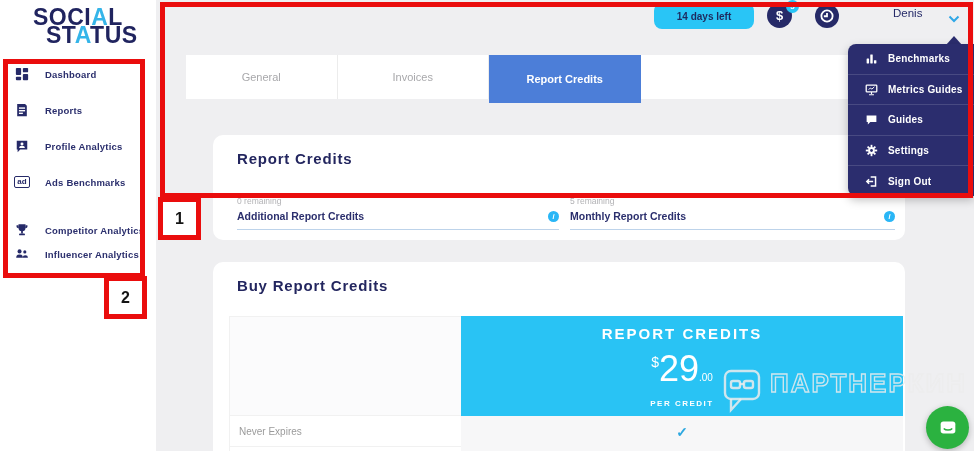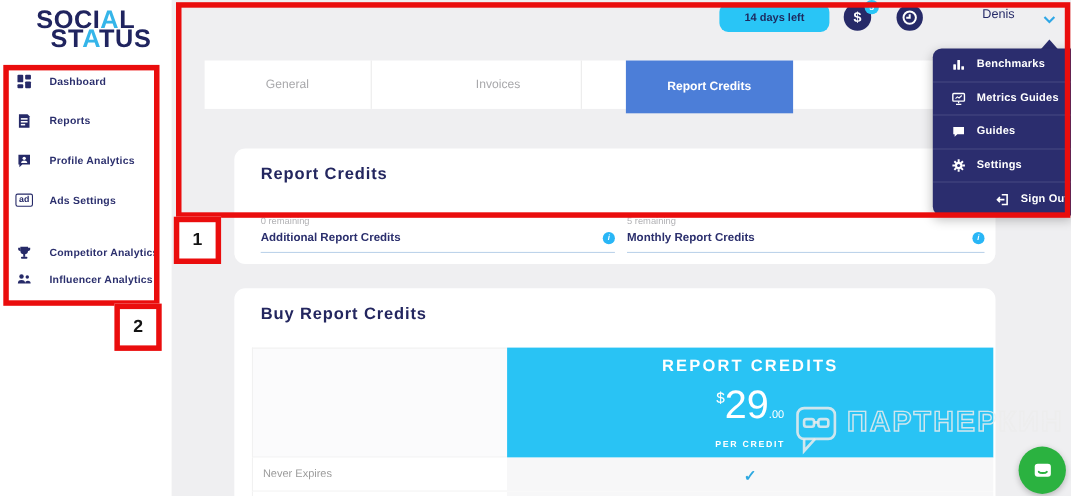--- a/index.html
+++ b/index.html
@@ -25,32 +25,32 @@
   .circ-icon { width:25px; height:25px; border-radius:50%; background:#262a68; color:#fff;
                display:flex; align-items:center; justify-content:center; cursor:pointer; }
   .money { left:767px; top:3px; font-size:13px; font-weight:bold; }
   .badge { left:786px; top:0; width:13px; height:13px; border-radius:50%; background:#29c5f6; color:#fff;
            font-size:8px; font-weight:bold; display:flex; align-items:center; justify-content:center; z-index:2; }
   .clock { left:815px; top:4px; width:24px; height:24px; }
   .user-name { left:893px; top:7px; font-size:11.5px; font-weight:normal; color:#252a68; cursor:pointer; }
   .user-chevron { left:948px; top:9px; cursor:pointer; }
 
   
-  .tabs-bar { left:186px; top:55px; width:732px; height:44px; background:#fff; display:flex;gap:40px; }
+  .tabs-bar { left:186px; top:55px; width:732px; height:44px; background:#fff; display:flex; }
   .tab { width:151.5px; display:flex; align-items:center; justify-content:center;
          font-size:11px; color:#a8a8ab; border-right:1px solid #ececec; cursor:pointer; }
   .tab.active { background:#4c7ed8; color:#fff; font-weight:bold; height:48px; border-right:none; }
 
   
   .menu { left:848px; top:44px; width:126px; height:152px; background:#2b2d6e; border-radius:8px 0 0 8px;
           z-index:5; display:flex; flex-direction:column; box-shadow:0 4px 10px rgba(0,0,0,.25); }
   .menu-caret { left:946px; top:36px; width:0; height:0; z-index:5;
                 border-left:8px solid transparent; border-right:8px solid transparent; border-bottom:9px solid #2b2d6e; }
   .menu-item { flex:1; display:flex; align-items:center; cursor:pointer; border-bottom:1px solid rgba(255,255,255,.14); }
-  .menu-item:last-child { border-bottom:none;padding-left:40px; }
+  .menu-item:last-child { border-bottom:none; }
   .menu-item .micon { width:14px; height:14px; margin-left:16px; display:flex; align-items:center; justify-content:center; }
   .menu-item .mlabel { margin-left:10px; font-size:10px; font-weight:bold; color:#fff; letter-spacing:.2px; }
 
   
   .card { background:#fff; border-radius:10px; }
   .card1 { left:213px; top:135px; width:692px; height:105px; }
   .card2 { left:213px; top:262px; width:692px; height:200px; }
   .card-title { font-size:15px; font-weight:bold; color:#23265f; letter-spacing:.8px; }
   .t1 { left:237px; top:150px; }
   .t2 { left:237px; top:277px; }
@@ -144,21 +144,21 @@
           <circle cx="8" cy="5.6" r="1.7" fill="#fff"></circle>
           <path d="M4.8 10.4a3.2 2.6 0 0 1 6.4 0z" fill="#fff"></path>
         </svg>
     </span>
     <span class="nlabel">Profile Analytics</span>
   </div>
   <div class="abs nav-item" style="top:170px;">
     <span class="nicon">
       <span class="ad-box">ad</span>
     </span>
-    <span class="nlabel">Ads Settings</span>
+    <span class="nlabel">Ads Benchmarks</span>
   </div>
   <div class="abs nav-item" style="top:218px;">
     <span class="nicon">
       <svg width="14" height="14" viewBox="0 0 16 16" fill="#262a68">
           <path d="M4 1.5h8v4a4 4 0 0 1-8 0z"></path>
           <path d="M4 2.5H1.8a3 3 0 0 0 2.6 3.6z"></path>
           <path d="M12 2.5h2.2a3 3 0 0 1-2.6 3.6z"></path>
           <rect x="7" y="9" width="2" height="3"></rect>
           <rect x="4.6" y="12" width="6.8" height="2" rx="1"></rect>
         </svg>

